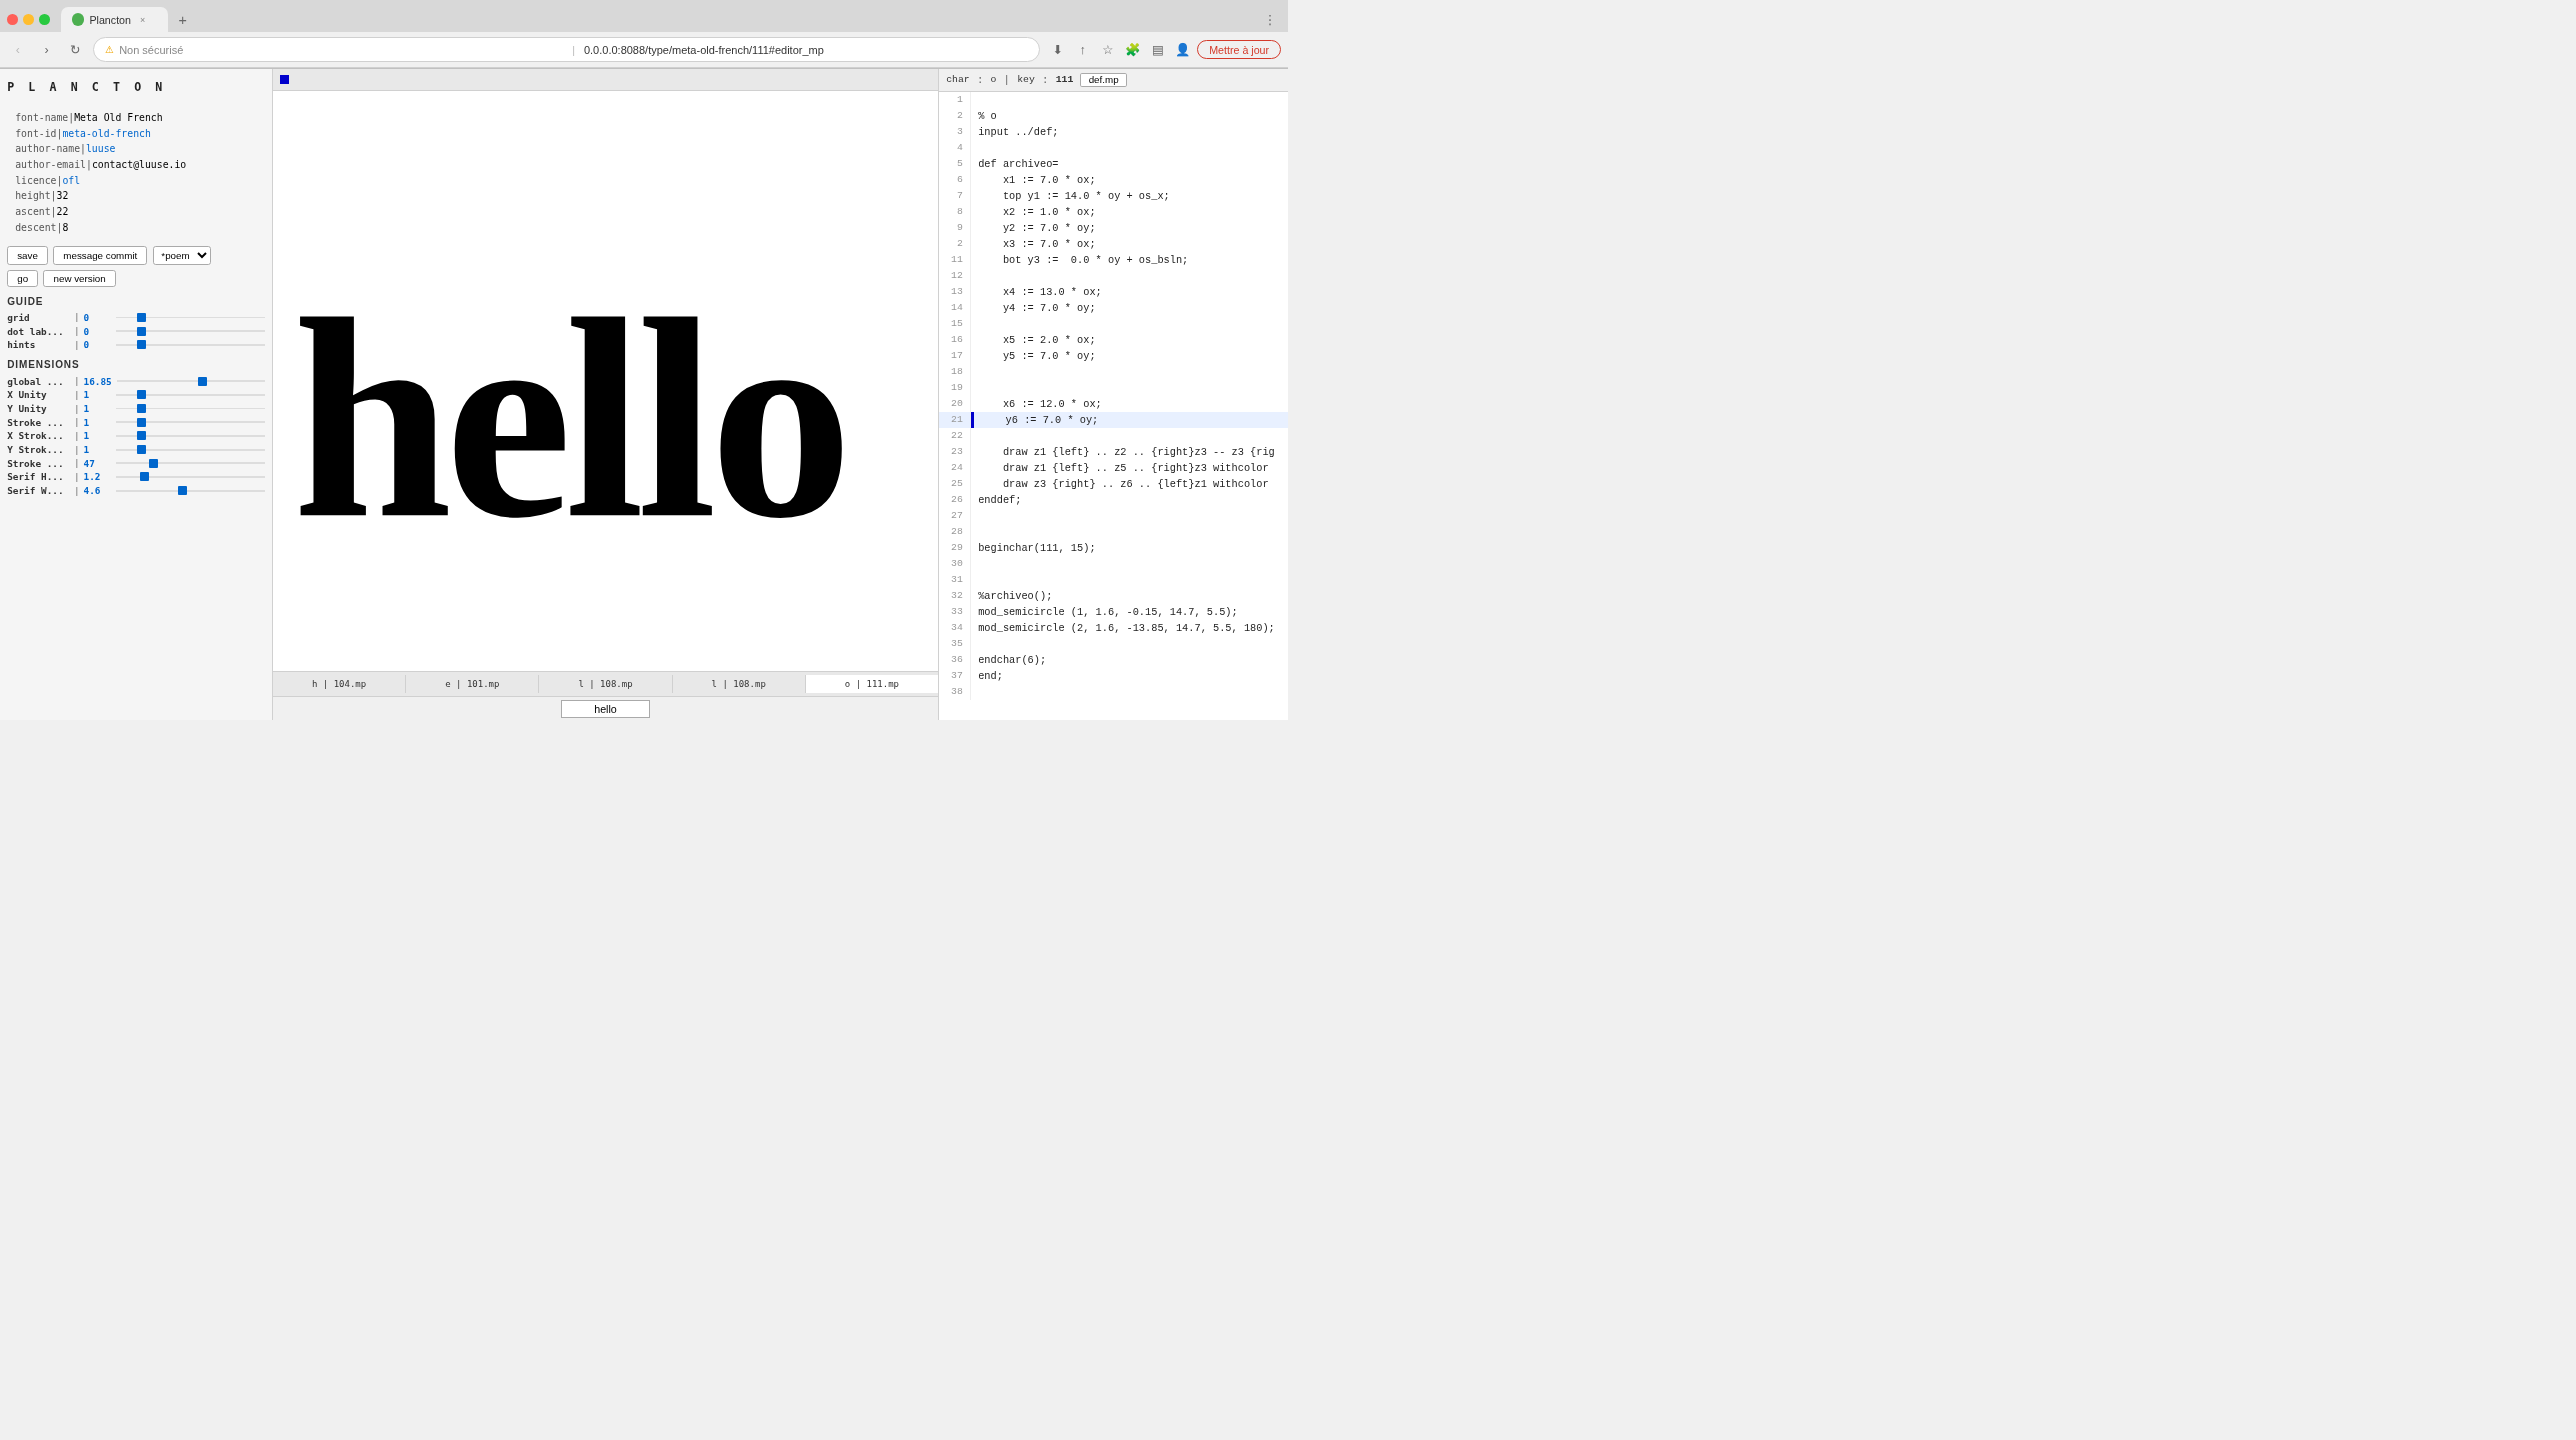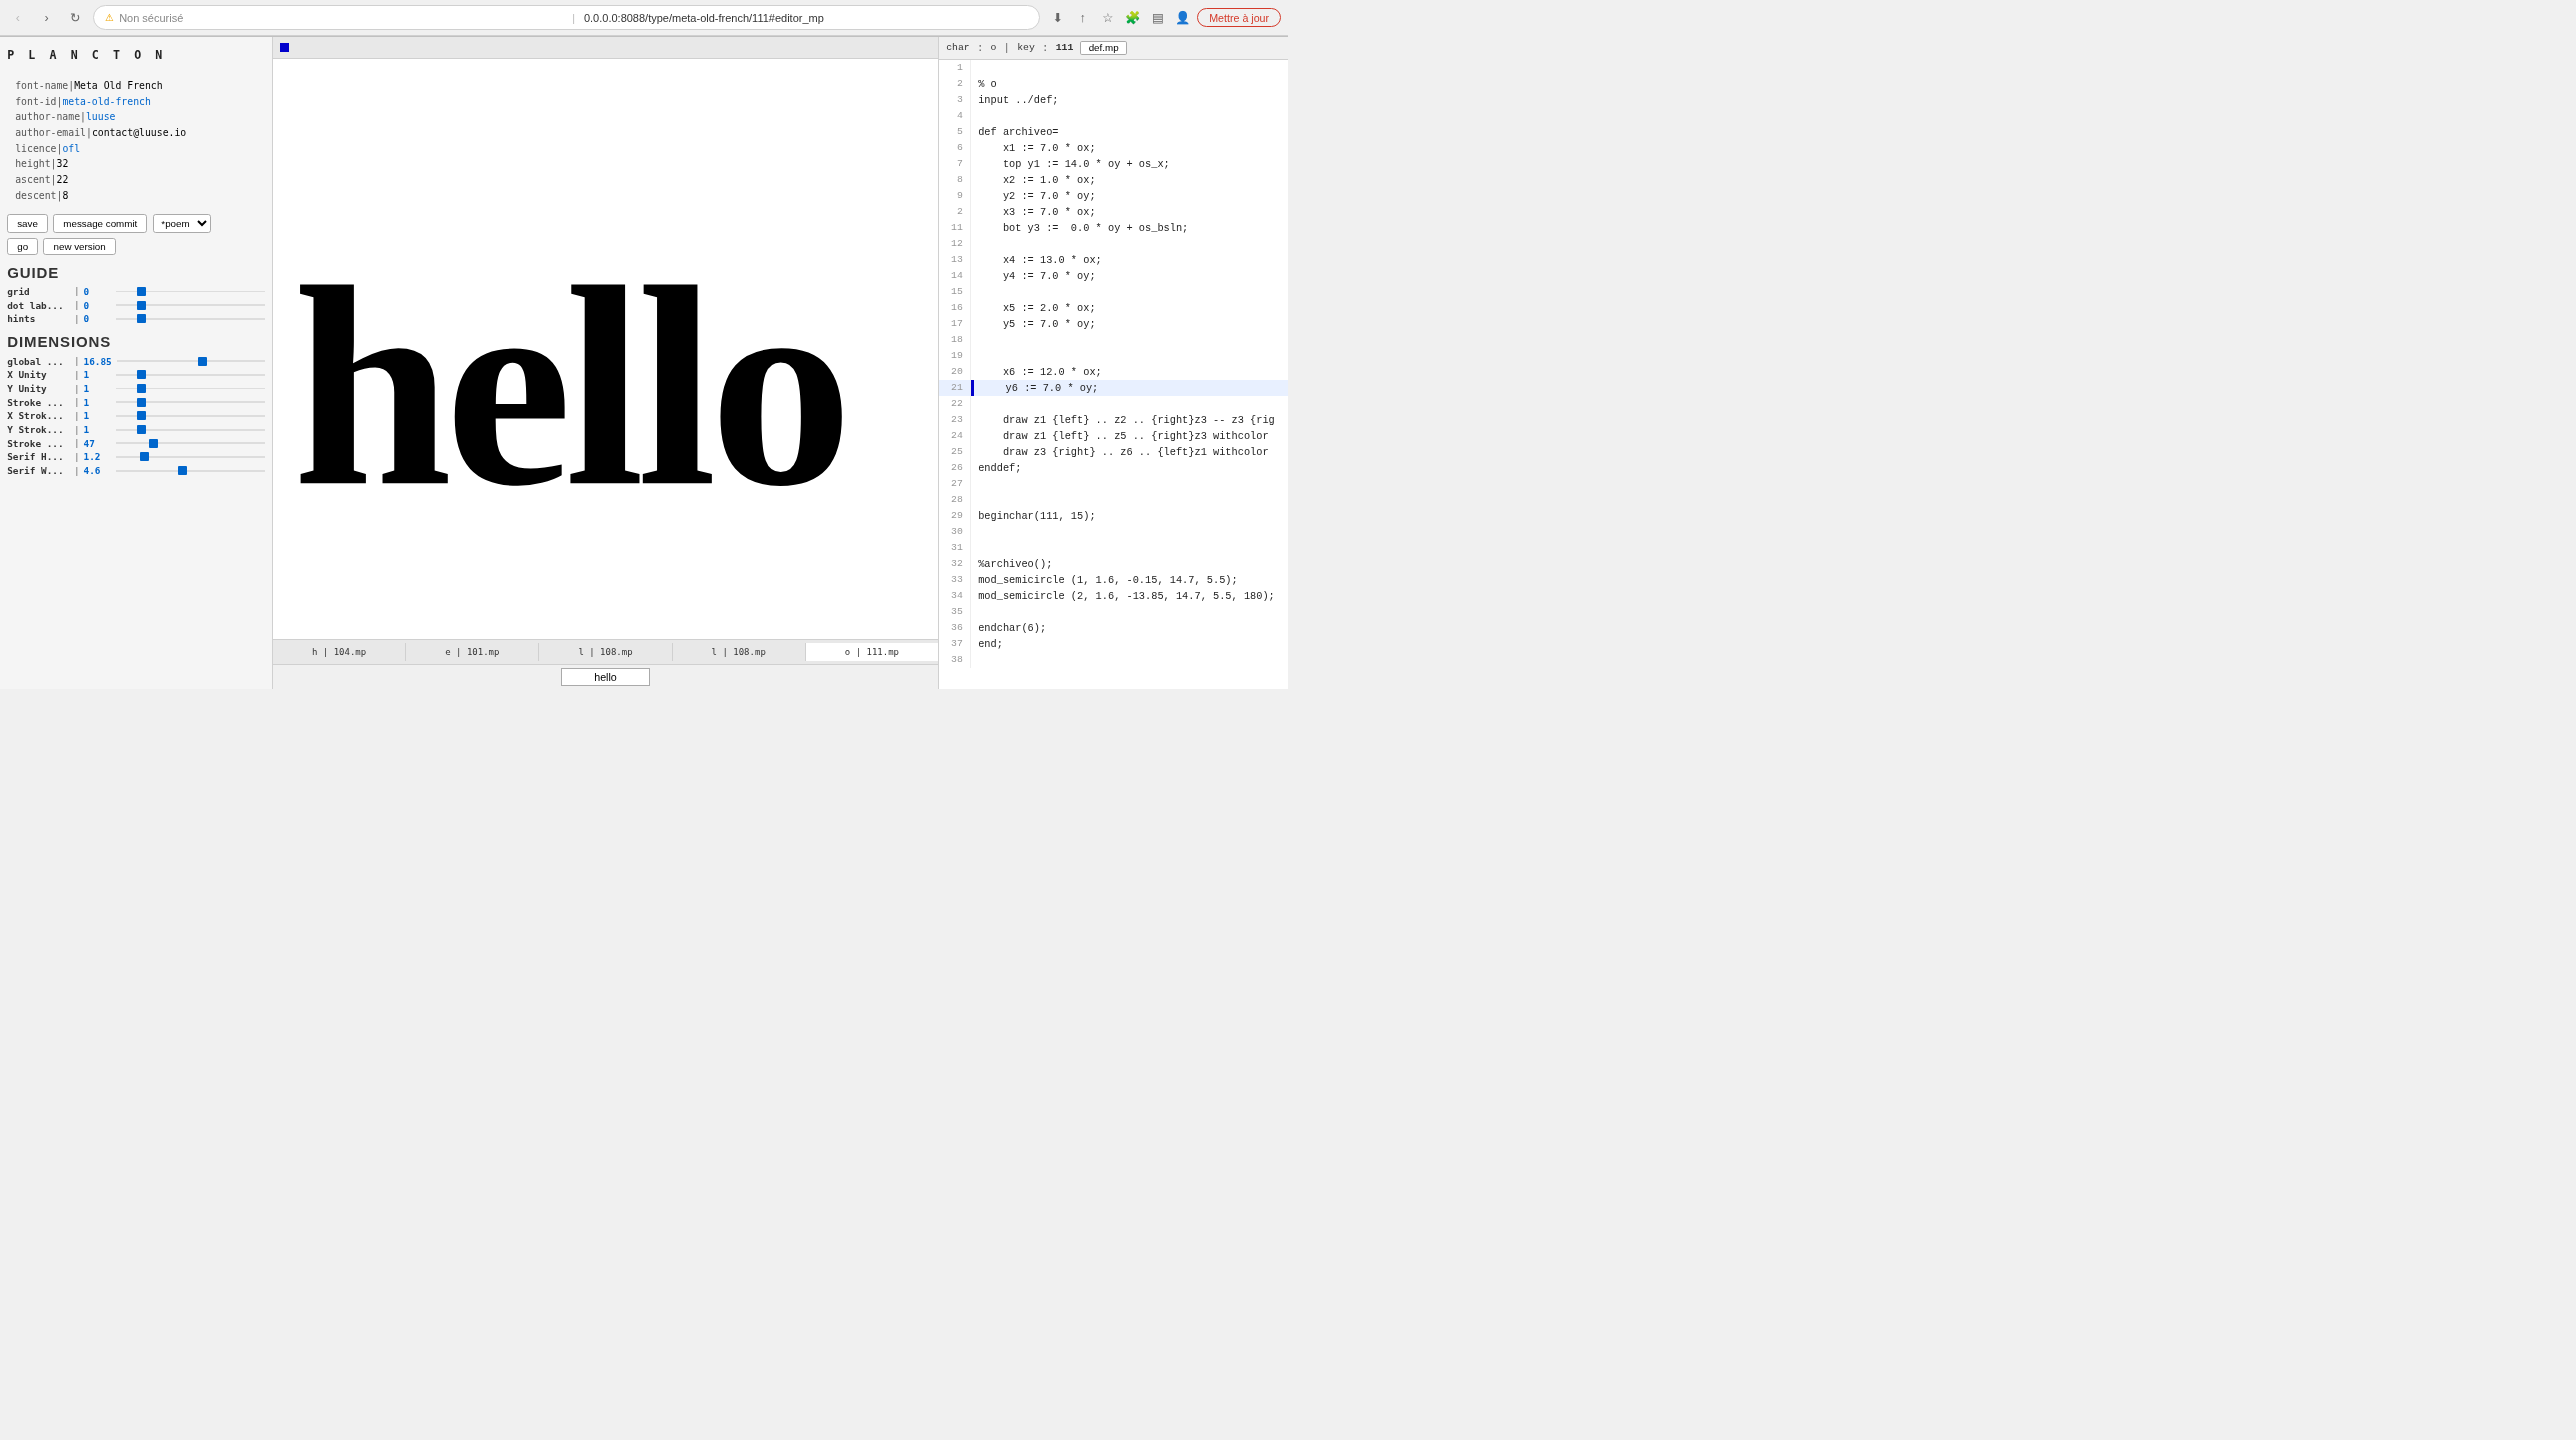--- a/index.html
+++ b/index.html
@@ -38,21 +38,21 @@
     .meta-section { margin-bottom: 10.7px; font-family: monospace; font-size: 9.8px; line-height: 1.6; }
     .meta-row { display: flex; gap: 0; margin-left: 8px; }
     .meta-key { color: #555; }
     .meta-val { color: #000; }
     .meta-val.link { color: #0066cc; text-decoration: none; }
 
     .btn-row { display: flex; gap: 5.4px; margin-bottom: 5.4px; flex-wrap: wrap; }
     .btn { background: white; border: 0.9px solid #aaa; border-radius: 2.7px; padding: 1.8px 9px; font-size: 9.8px; cursor: pointer; }
     .select-dropdown { background: white; border: 0.9px solid #aaa; border-radius: 2.7px; padding: 1.8px 3.6px; font-size: 9.8px; cursor: pointer; }
 
-    .section-title { font-size: 15px; font-weight: bold; color: #333; margin: 9px 0 5.4px 0; letter-spacing: 0.9px; }
+    .section-title { font-size: 10px; font-weight: bold; color: #333; margin: 9px 0 5.4px 0; letter-spacing: 0.9px; }
     .param-row { display: flex; align-items: center; margin-bottom: 2.7px; gap: 3.6px; font-weight: bold; }
     .param-label { font-size: 9.4px; color: #333; width: 63px; flex-shrink: 0; white-space: nowrap; overflow: hidden; text-overflow: ellipsis; font-family: monospace; }
     .param-sep { color: #999; font-size: 9px; margin: 0 1.8px; }
     .param-val { color: #0066cc; font-size: 9.4px; min-width: 27px; font-family: monospace; cursor: pointer; }
     .param-slider-track { flex: 1; height: 1.8px; background: #ddd; position: relative; margin-left: 1.8px; }
     .param-slider-thumb { width: 9px; height: 9px; background: #0066cc; position: absolute; top: -3.6px; border-radius: 0.9px; cursor: pointer; }
 
     
     .canvas-area { flex: 1; background: #f5f5f5; display: flex; flex-direction: column; border-right: 0.9px solid #d0d0d0; }
     .canvas-header { height: 21.5px; background: #e8e8e8; border-bottom: 0.9px solid #d0d0d0; display: flex; align-items: center; padding: 0 7.2px; }
@@ -75,20 +75,35 @@
     .code-content { flex: 1; overflow-y: auto; padding: 0; }
     .code-line { display: flex; min-height: 16px; }
     .code-line.highlighted { background: #e8f0ff; }
     .line-num { width: 32px; min-width: 32px; text-align: right; padding-right: 7.2px; color: #999; font-size: 9.8px; line-height: 16px; user-select: none; border-right: 0.9px solid #eee; }
     .line-content { padding-left: 7.2px; line-height: 16px; color: #222; white-space: pre; font-size: 10.3px; }
   </style>
 </head>
 <body>
 
 <div class="browser-chrome">
+  <div class="tab-bar">
+    <div class="window-controls">
+      <div class="control-dot dot-red"></div>
+      <div class="control-dot dot-yellow"></div>
+      <div class="control-dot dot-green"></div>
+    </div>
+    <div class="tab">
+      <div class="tab-icon"></div>
+      <span class="tab-label">Plancton</span>
+      <span class="tab-close">×</span>
+    </div>
+    <button class="new-tab">+</button>
+    <div style="flex:1"></div>
+    <div style="width:21.5px;height:21.5px;display:flex;align-items:center;justify-content:center;color:#666;font-size:12.5px;">⋮</div>
+  </div>
   <div class="nav-bar">
     <button class="nav-btn disabled">‹</button>
     <button class="nav-btn">›</button>
     <button class="nav-btn">↻</button>
     <div class="address-bar">
       <span class="lock-icon">⚠</span>
       <span class="url-text" style="color:#888; margin-right:3.6px;">Non sécurisé</span>
       <span style="color:#bbb;margin-right:3.6px;">|</span>
       <span class="url-text">0.0.0.0:8088/type/meta-old-french/111#editor_mp</span>
     </div>

